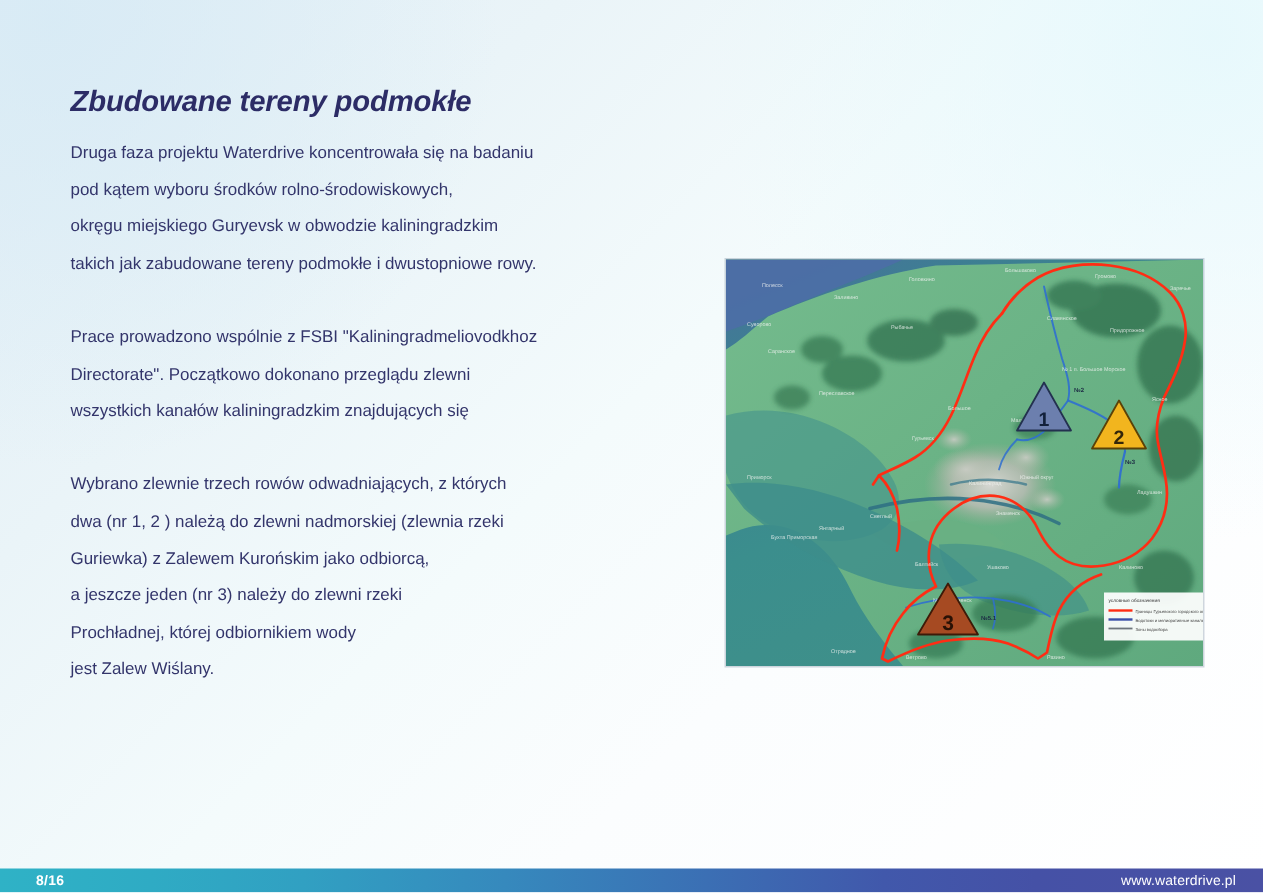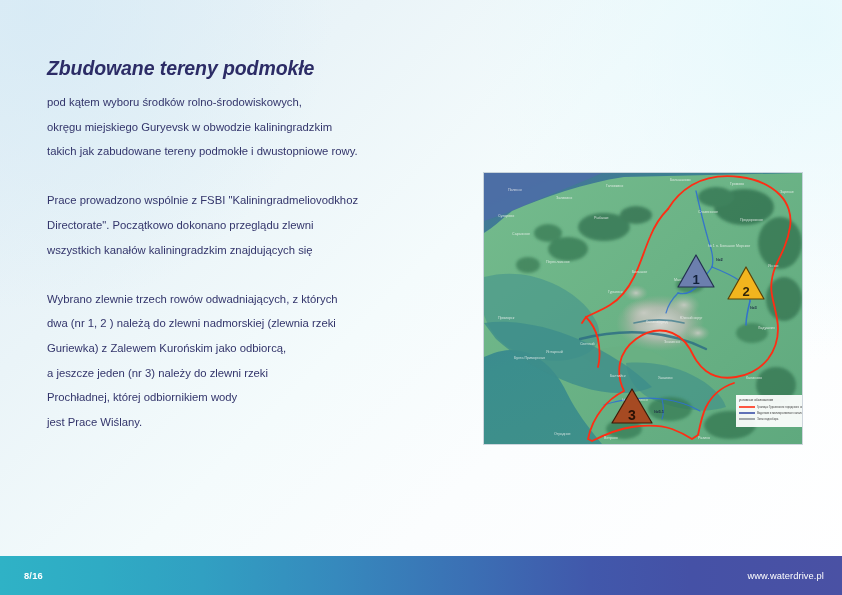--- a/index.html
+++ b/index.html
@@ -85,21 +85,21 @@
     inset: 0;
     display: block;
   }
 
   
   .footer {
     position: absolute;
     left: 0;
     bottom: 0;
     width: 842px;
-    height: 39px;
+    height: 16px;
     background: linear-gradient(90deg,
         #2fb2c6 0%,
         #2fabc4 12%,
         #31a0c2 24%,
         #3689bd 40%,
         #3b6fb4 56%,
         #4158ab 70%,
         #4551a6 82%,
         #4a51a4 100%);
     z-index: 8;
@@ -129,20 +129,21 @@
 </head>
 <body>
 
 <div class="slide">
 
   <h1 class="title">Zbudowane tereny podmokłe</h1>
 
   <div class="body-col">
 
     <div class="para">
+      <span class="ln">Druga faza projektu Waterdrive koncentrowała się na badaniu</span>
       <span class="ln">pod kątem wyboru środków rolno-środowiskowych,</span>
       <span class="ln">okręgu miejskiego Guryevsk w obwodzie kaliningradzkim</span>
       <span class="ln">takich jak zabudowane tereny podmokłe i dwustopniowe rowy.</span>
     </div>
 
     <div class="para-gap"></div>
 
     <div class="para">
       <span class="ln">Prace prowadzono wspólnie z FSBI "Kaliningradmeliovodkhoz</span>
       <span class="ln">Directorate". Początkowo dokonano przeglądu zlewni</span>
@@ -150,21 +151,21 @@
     </div>
 
     <div class="para-gap"></div>
 
     <div class="para">
       <span class="ln">Wybrano zlewnie trzech rowów odwadniających, z których</span>
       <span class="ln">dwa (nr 1, 2 ) należą do zlewni nadmorskiej (zlewnia rzeki</span>
       <span class="ln">Guriewka) z Zalewem Kurońskim jako odbiorcą,</span>
       <span class="ln">a jeszcze jeden (nr 3) należy do zlewni rzeki</span>
       <span class="ln">Prochładnej, której odbiornikiem wody</span>
-      <span class="ln">jest Prace Wiślany.</span>
+      <span class="ln">jest Zalew Wiślany.</span>
     </div>
 
   </div>
 
   <figure class="map-figure">
     <svg class="map-canvas" viewBox="0 0 318 271" preserveAspectRatio="none">
       <defs>
         <linearGradient id="seaGrad" x1="0" y1="0" x2="0.5" y2="1">
           <stop offset="0%" stop-color="#4a6f9e"></stop>
           <stop offset="22%" stop-color="#3d7f92"></stop>

